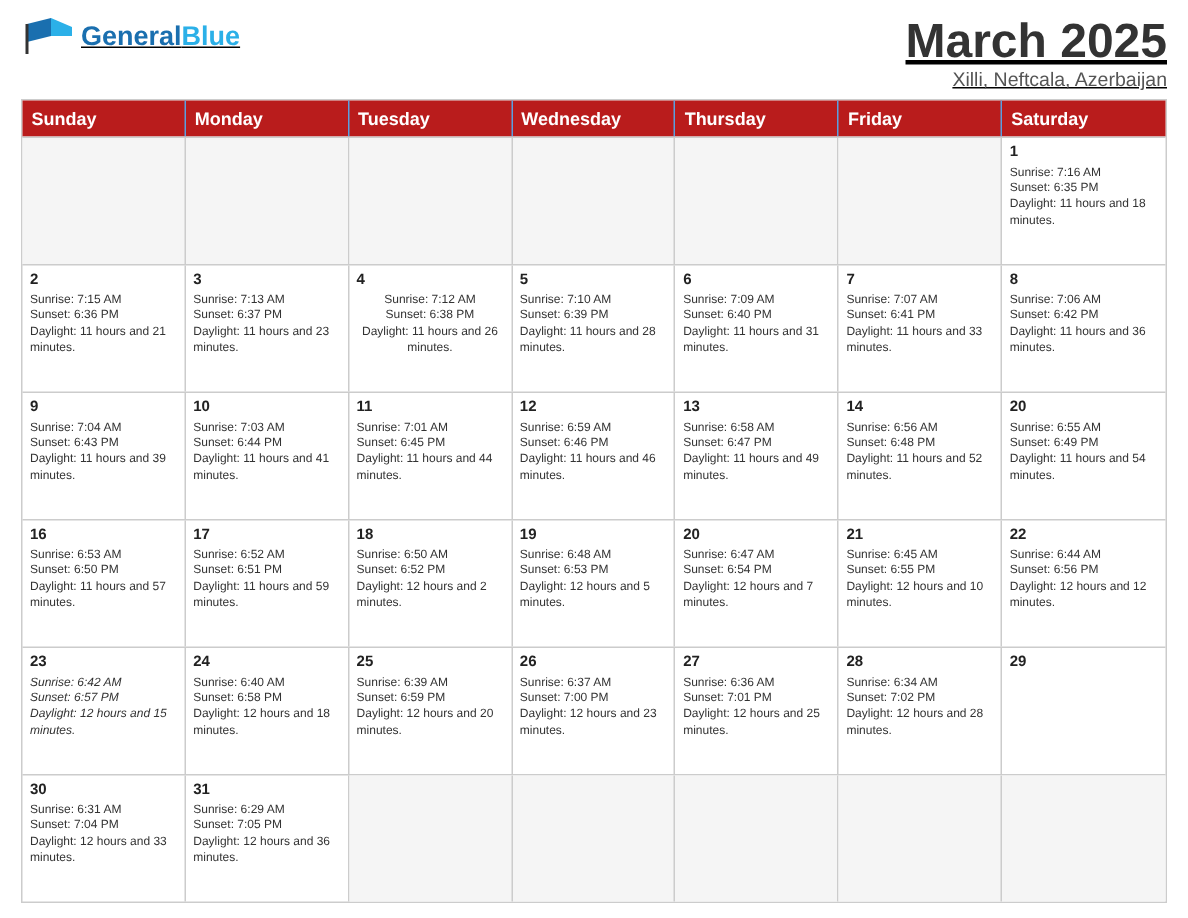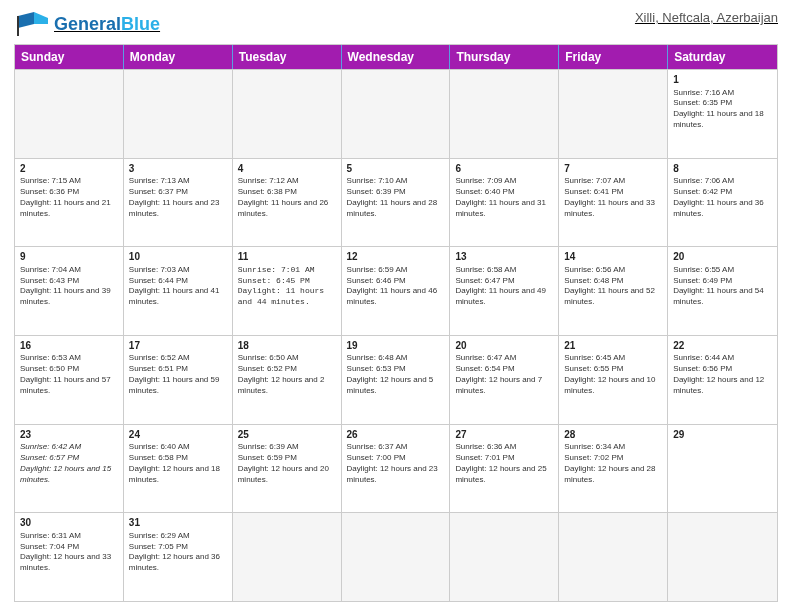--- a/index.html
+++ b/index.html
@@ -58,21 +58,21 @@
     }
     .calendar {
       flex: 1;
       display: flex;
       flex-direction: column;
       border: 1px solid #ccc;
     }
     .cal-header {
       display: grid;
       grid-template-columns: repeat(7, 1fr);
-      background: #a21caf;
+      background: #b91c1c;
     }
     .cal-header-cell {
       color: #fff;
       font-weight: bold;
       font-size: 12px;
       padding: 5px 6px;
       border-right: 1px solid #5a9fe0;
       text-align: left;
     }
     .cal-header-cell:last-child { border-right: none; }
@@ -118,20 +118,21 @@
         <polygon points="20,2 34,8 34,14 20,14" fill="#2bb0e8"></polygon>
         <line x1="4" y1="6" x2="4" y2="26" stroke="#333" stroke-width="2"></line>
       </svg>
       <div>
         <div class="logo-text">
           <span>General</span><span style="color:#2bb0e8">Blue</span>
         </div>
       </div>
     </div>
     <div class="title-block">
+      <div class="month-title">March 2025</div>
       <div class="subtitle">Xilli, Neftcala, Azerbaijan</div>
     </div>
   </div>
 
   <div class="calendar">
     <div class="cal-header">
       <div class="cal-header-cell">Sunday</div>
       <div class="cal-header-cell">Monday</div>
       <div class="cal-header-cell">Tuesday</div>
       <div class="cal-header-cell">Wednesday</div>
@@ -162,21 +163,21 @@
 Daylight: 11 hours and 21 minutes.</div>
           </div>
           <div class="cal-cell">
             <div class="cell-day">3</div>
             <div style="font-size: 8px; line-height: 1.35; color: rgb(51, 51, 51); white-space: pre-line;">Sunrise: 7:13 AM
 Sunset: 6:37 PM
 Daylight: 11 hours and 23 minutes.</div>
           </div>
           <div class="cal-cell">
             <div class="cell-day">4</div>
-            <div style="font-size: 8px; line-height: 1.35; color: rgb(51, 51, 51); white-space: pre-line;">Sunrise: 7:12 AM
+            <div style="font-size: 8px; line-height: 1.35; color: rgb(51, 51, 51); white-space: pre-line; text-align: center;">Sunrise: 7:12 AM
 Sunset: 6:38 PM
 Daylight: 11 hours and 26 minutes.</div>
           </div>
           <div class="cal-cell">
             <div class="cell-day">5</div>
             <div style="font-size: 8px; line-height: 1.35; color: rgb(51, 51, 51); white-space: pre-line;">Sunrise: 7:10 AM
 Sunset: 6:39 PM
 Daylight: 11 hours and 28 minutes.</div>
           </div>
           <div class="cal-cell">
@@ -206,21 +207,21 @@
 Daylight: 11 hours and 39 minutes.</div>
           </div>
           <div class="cal-cell">
             <div class="cell-day">10</div>
             <div style="font-size: 8px; line-height: 1.35; color: rgb(51, 51, 51); white-space: pre-line;">Sunrise: 7:03 AM
 Sunset: 6:44 PM
 Daylight: 11 hours and 41 minutes.</div>
           </div>
           <div class="cal-cell">
             <div class="cell-day">11</div>
-            <div style="font-size: 8px; line-height: 1.35; color: rgb(51, 51, 51); white-space: pre-line; font-family: Liberation Mono, monospace;">Sunrise: 7:01 AM
+            <div style="font-size: 8px; line-height: 1.35; color: rgb(51, 51, 51); white-space: pre-line;">Sunrise: 7:01 AM
 Sunset: 6:45 PM
 Daylight: 11 hours and 44 minutes.</div>
           </div>
           <div class="cal-cell">
             <div class="cell-day">12</div>
             <div style="font-size: 8px; line-height: 1.35; color: rgb(51, 51, 51); white-space: pre-line;">Sunrise: 6:59 AM
 Sunset: 6:46 PM
 Daylight: 11 hours and 46 minutes.</div>
           </div>
           <div class="cal-cell">

